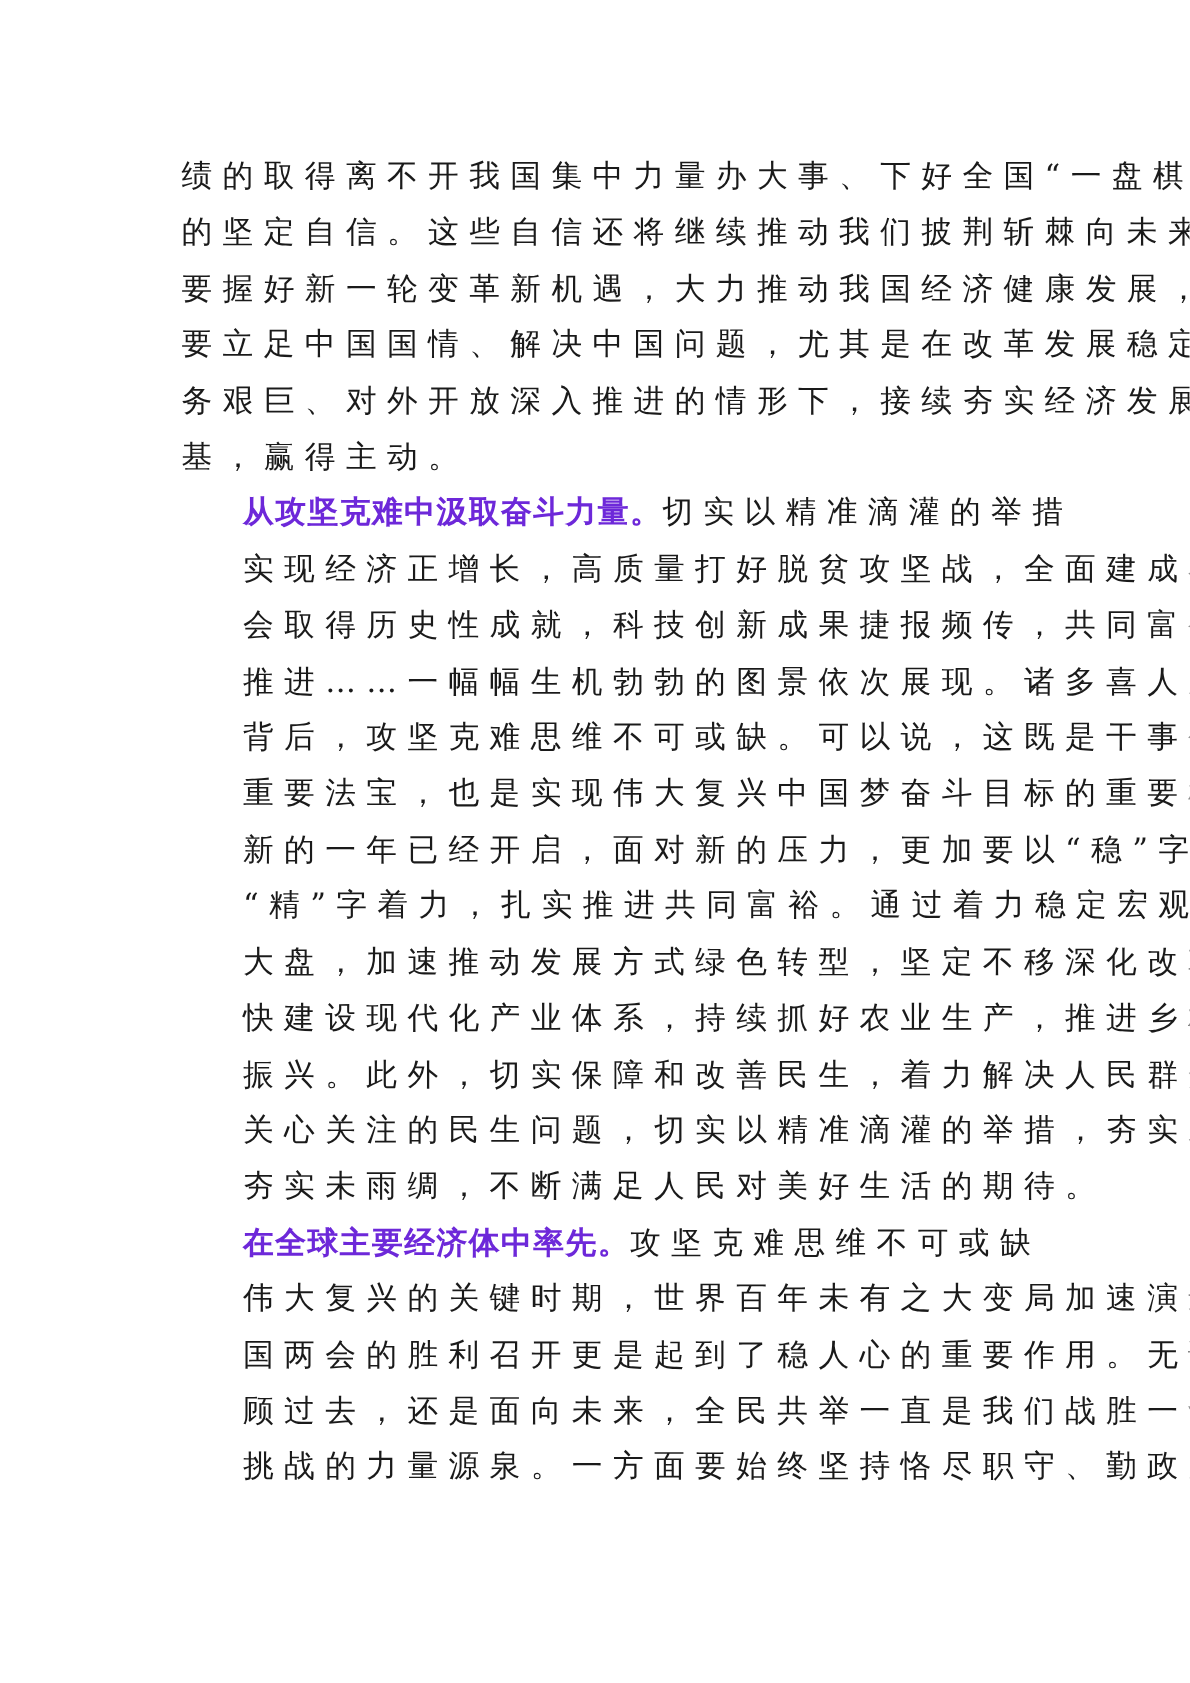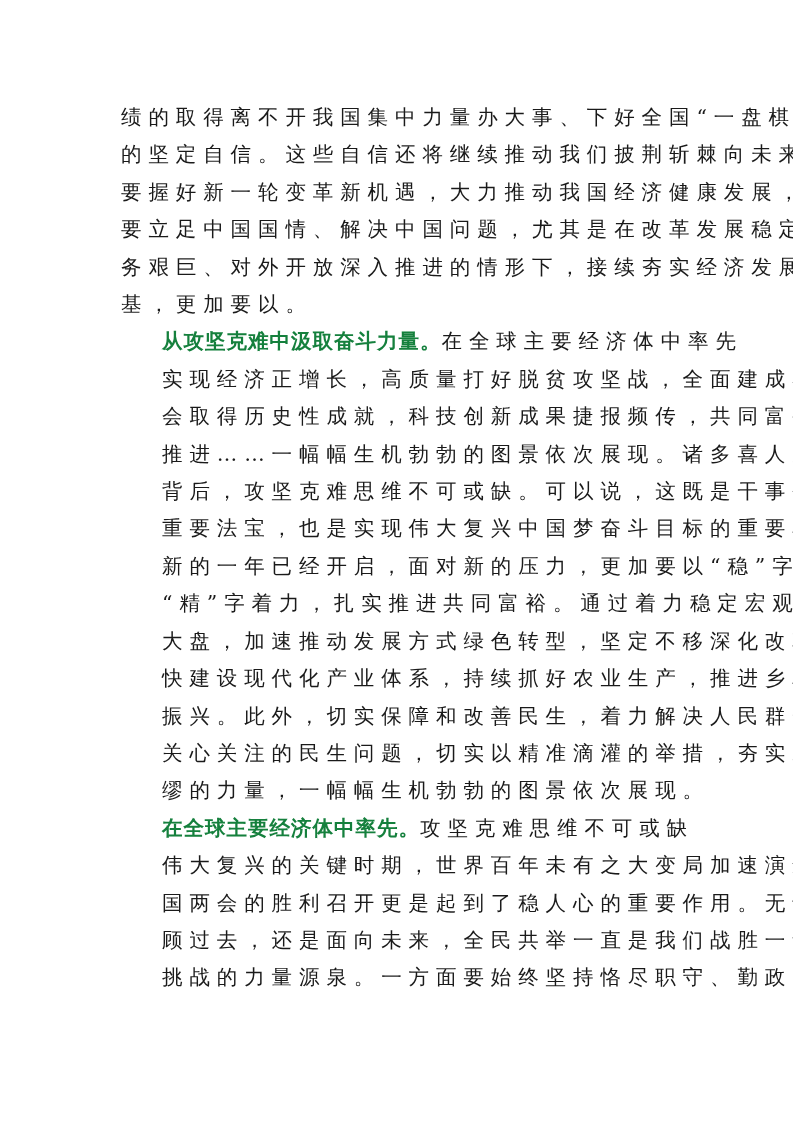--- a/index.html
+++ b/index.html
@@ -10,51 +10,51 @@
     top: 99px;
     width: 556px;
     font-family: "DejaVu Serif", "Liberation Serif", serif;
     font-size: 20.5px;
     line-height: 37.4px;
     color: #1a1a1a;
     letter-spacing: 6.9px;
   }
   .para { margin: 0; text-align: justify; text-align-last: left; }
   .para.indent { text-indent: 41px; }
-  .para .lead { font-family: "DejaVu Sans", "Liberation Sans", sans-serif; font-weight: bold; letter-spacing: 1px; color: #15803d; }
+  .para .lead { font-family: "DejaVu Sans", "Liberation Sans", sans-serif; font-weight: bold; letter-spacing: 1px; color: #6d28d9; }
   .line { display: block; white-space: nowrap; }
 </style>
 </head>
 <body>
 
 <div class="page">
 
   <div class="para">
     <span class="line">绩的取得离不开我国集中力量办大事、下好全国“一盘棋”</span>
     <span class="line">的坚定自信。这些自信还将继续推动我们披荆斩棘向未来。</span>
     <span class="line">要握好新一轮变革新机遇，大力推动我国经济健康发展，就</span>
     <span class="line">要立足中国国情、解决中国问题，尤其是在改革发展稳定任</span>
     <span class="line">务艰巨、对外开放深入推进的情形下，接续夯实经济发展之</span>
-    <span class="line">基，更加要以。</span>
+    <span class="line">基，赢得主动。</span>
   </div>
 
   <div class="para indent">
-    <span class="line"><span class="lead">从攻坚克难中汲取奋斗力量。</span><span>在全球主要经济体中率先</span></span>
+    <span class="line"><span class="lead">从攻坚克难中汲取奋斗力量。</span><span>切实以精准滴灌的举措</span></span>
     <span class="line">实现经济正增长，高质量打好脱贫攻坚战，全面建成小康社</span>
     <span class="line">会取得历史性成就，科技创新成果捷报频传，共同富裕深化</span>
     <span class="line">推进……一幅幅生机勃勃的图景依次展现。诸多喜人成绩的</span>
     <span class="line">背后，攻坚克难思维不可或缺。可以说，这既是干事创业的</span>
     <span class="line">重要法宝，也是实现伟大复兴中国梦奋斗目标的重要根基。</span>
     <span class="line">新的一年已经开启，面对新的压力，更加要以“稳”字当头、</span>
     <span class="line">“精”字着力，扎实推进共同富裕。通过着力稳定宏观经济</span>
     <span class="line">大盘，加速推动发展方式绿色转型，坚定不移深化改革，加</span>
     <span class="line">快建设现代化产业体系，持续抓好农业生产，推进乡村全面</span>
     <span class="line">振兴。此外，切实保障和改善民生，着力解决人民群众普遍</span>
     <span class="line">关心关注的民生问题，切实以精准滴灌的举措，夯实未雨绸</span>
-    <span class="line">缪的力量，一幅幅生机勃勃的图景依次展现。</span>
+    <span class="line">夯实未雨绸，不断满足人民对美好生活的期待。</span>
   </div>
 
   <div class="para indent">
     <span class="line"><span class="lead">在全球主要经济体中率先。</span><span>攻坚克难思维不可或缺</span></span>
     <span class="line">伟大复兴的关键时期，世界百年未有之大变局加速演进，全</span>
     <span class="line">国两会的胜利召开更是起到了稳人心的重要作用。无论是回</span>
     <span class="line">顾过去，还是面向未来，全民共举一直是我们战胜一切风险</span>
     <span class="line">挑战的力量源泉。一方面要始终坚持恪尽职守、勤政为民，</span>
   </div>
 

